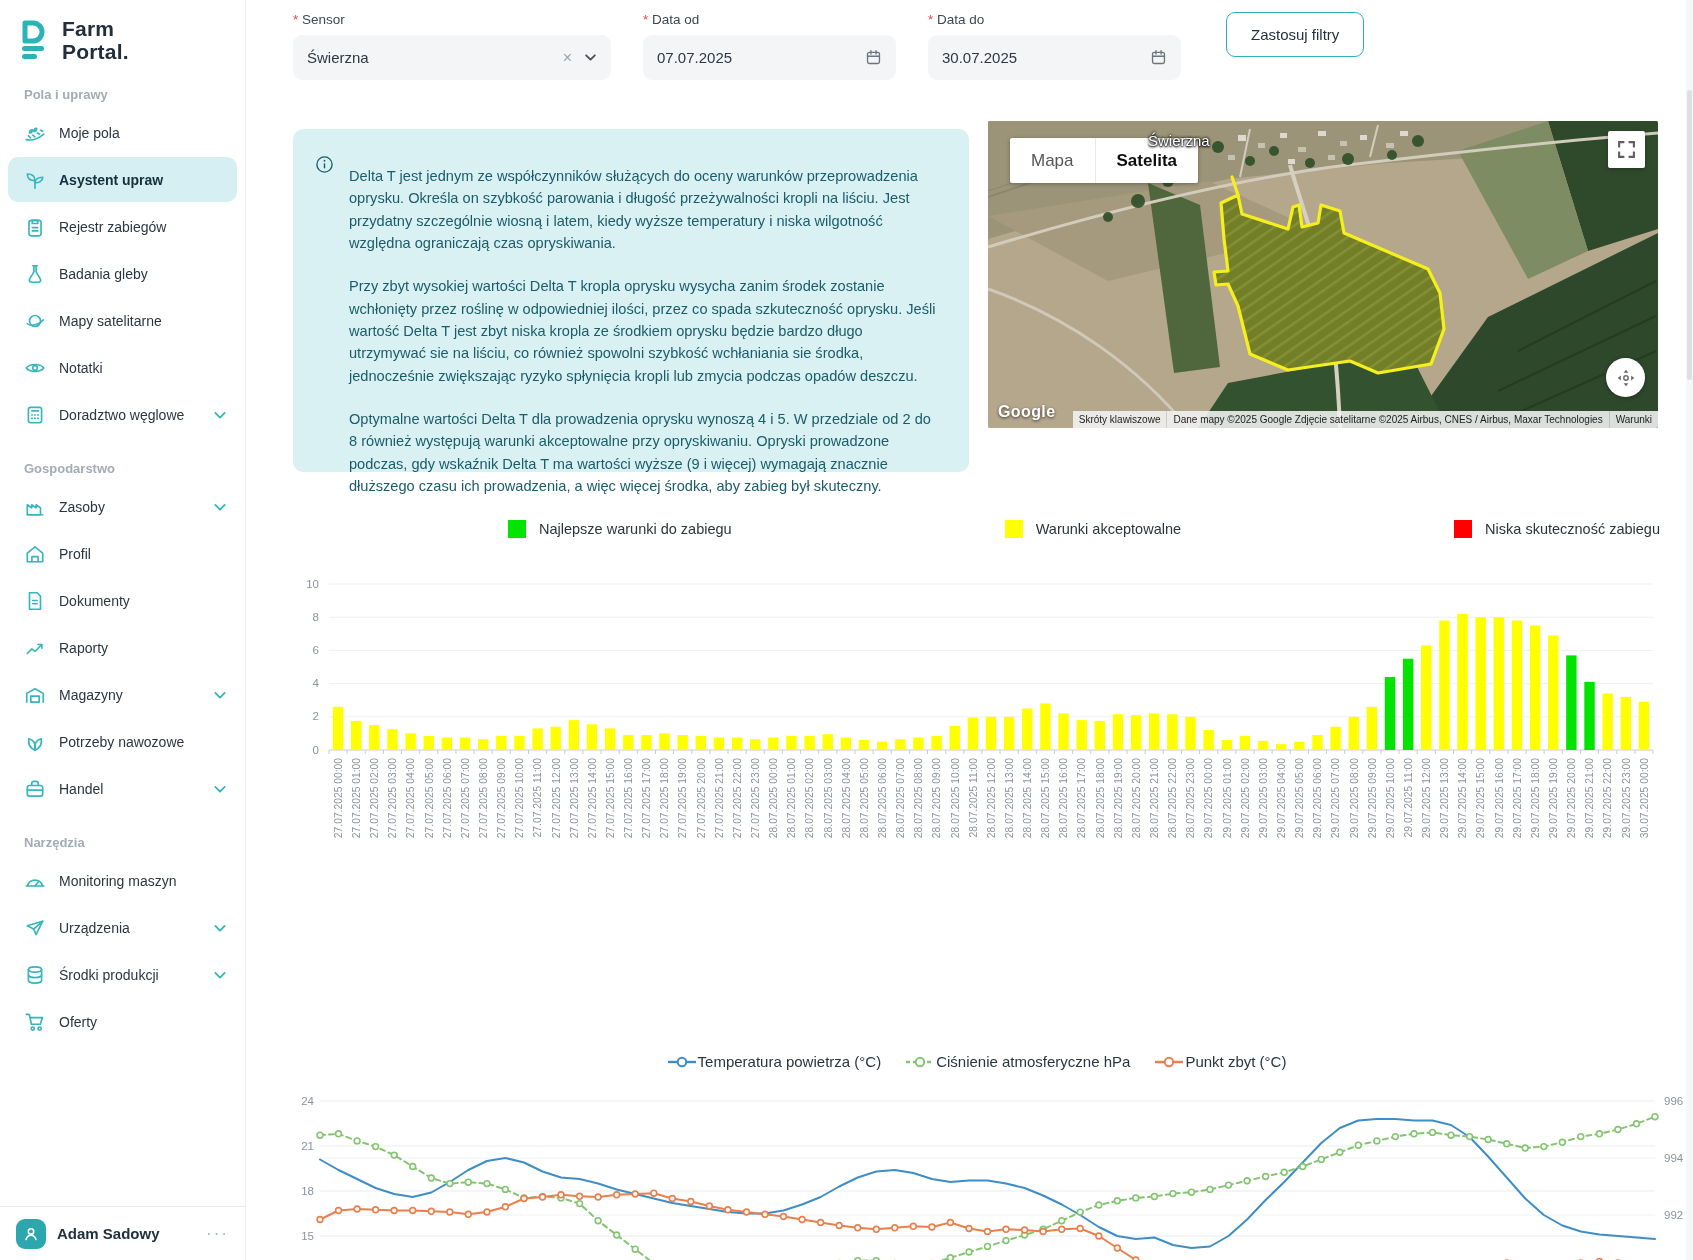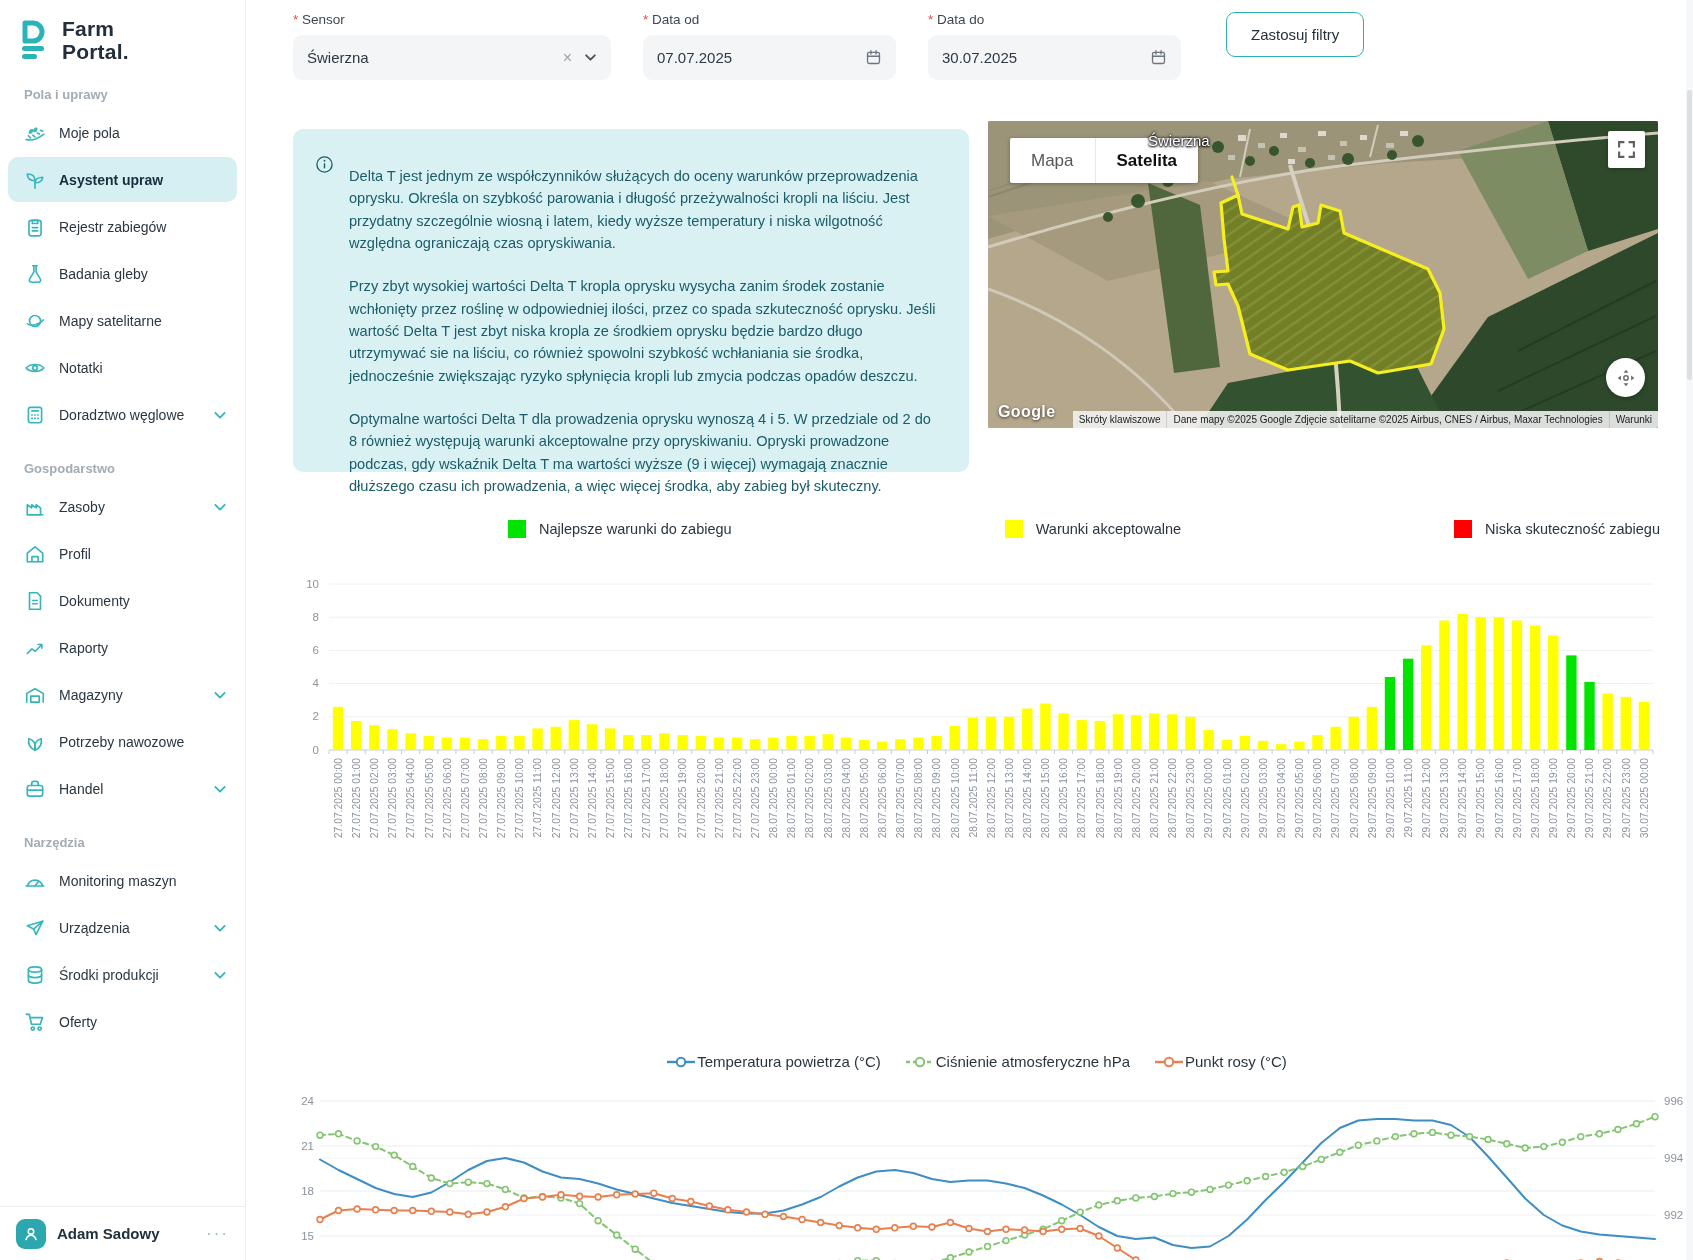--- a/index.html
+++ b/index.html
@@ -745,21 +745,21 @@
             <line x1="1" y1="6" x2="29" y2="6" stroke="#84c571" stroke-width="2.4" stroke-dasharray="4,3"></line>
             <circle cx="15" cy="6" r="4.2" fill="#fff" stroke="#84c571" stroke-width="2"></circle>
           </svg>
           <span>Ciśnienie atmosferyczne hPa</span>
         </span>
         <span class="li">
           <svg width="30" height="12" viewBox="0 0 30 12">
             <line x1="1" y1="6" x2="29" y2="6" stroke="#e97f4d" stroke-width="2.4"></line>
             <circle cx="15" cy="6" r="4.2" fill="#fff" stroke="#e97f4d" stroke-width="2"></circle>
           </svg>
-          <span>Punkt rosy (°C)</span>
+          <span>Punkt zbyt (°C)</span>
         </span>
       </div>
 
     <div id="line-chart">
         <svg width="1400" height="172" viewBox="0 0 1400 172" font-family="Liberation Sans, sans-serif">
           <line x1="30" y1="13" x2="1365" y2="13" stroke="#e8ebee" stroke-width="1"></line>
           <text x="24" y="17" text-anchor="end" font-size="11.5" fill="#8c939d">24</text>
           <line x1="30" y1="58" x2="1365" y2="58" stroke="#e8ebee" stroke-width="1"></line>
           <text x="24" y="62" text-anchor="end" font-size="11.5" fill="#8c939d">21</text>
           <line x1="30" y1="103" x2="1365" y2="103" stroke="#e8ebee" stroke-width="1"></line>

